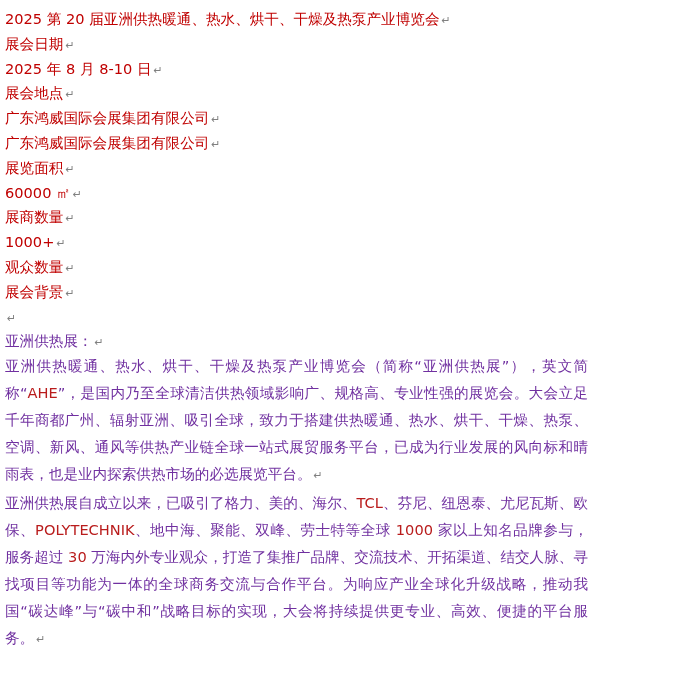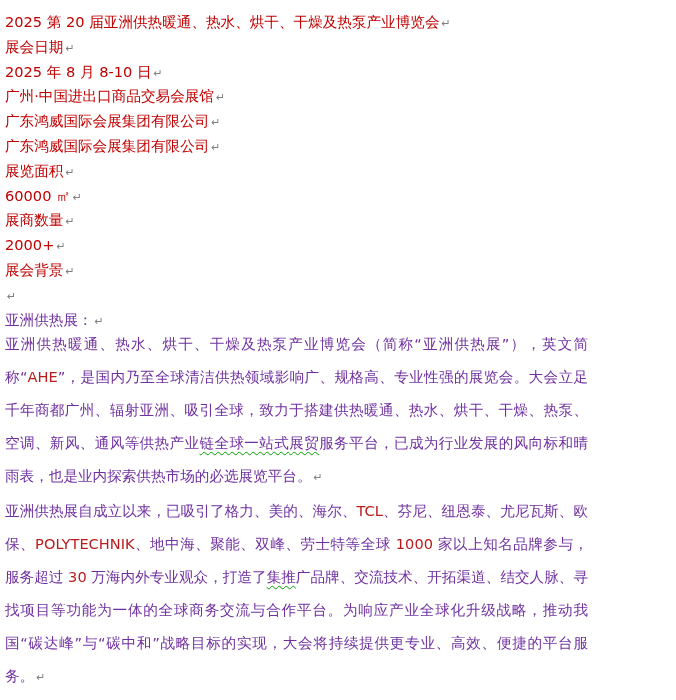--- a/index.html
+++ b/index.html
@@ -11,21 +11,21 @@
     width: 676px;
     height: 700px;
     overflow: hidden;
     font-family: "DejaVu Sans", "Liberation Sans", sans-serif;
   }
   .doc {
     box-sizing: border-box;
     width: 592px;
     padding: 5px 4px 0 5px;
     font-size: 14.6px;
-    line-height: 33px;
+    line-height: 27px;
   }
   .line {
     height: 24.8px;
     white-space: pre;
     overflow: visible;
   }
   .txt-red    { color: #C00000; }
   .txt-purple { color: #7030A0; }
   .mark {
     color: #808080;
@@ -33,42 +33,42 @@
     padding-left: 2px;
   }
   .para {
     margin: 0;
     text-align: justify;
     color: #7030A0;
   }
   .seg { }
   .latin { color: #b91c1c; }
   .squiggle {
-    text-decoration: underline;
     text-decoration-style: wavy;
     text-decoration-color: #00A000;
     text-decoration-thickness: 1px;
     text-underline-offset: 3px;
   }
 </style>
 </head>
 <body>
 
 <div class="doc">
   <div id="info-section">
       <div class="line"><span class="txt-red">2025 第 20 届亚洲供热暖通、热水、烘干、干燥及热泵产业博览会</span><span class="mark">↵</span></div>
       <div class="line"><span class="txt-red">展会日期</span><span class="mark">↵</span></div>
       <div class="line"><span class="txt-red">2025 年 8 月 8-10 日</span><span class="mark">↵</span></div>
-      <div class="line"><span class="txt-red">广州·中国进出口商品交易会展馆</span><span class="mark">↵</span></div>
+      <div class="line"><span class="txt-red">展会地点</span><span class="mark">↵</span></div>
       <div class="line"><span class="txt-red">广东鸿威国际会展集团有限公司</span><span class="mark">↵</span></div>
       <div class="line"><span class="txt-red">广东鸿威国际会展集团有限公司</span><span class="mark">↵</span></div>
       <div class="line"><span class="txt-red">展览面积</span><span class="mark">↵</span></div>
       <div class="line"><span class="txt-red">60000 ㎡</span><span class="mark">↵</span></div>
       <div class="line"><span class="txt-red">展商数量</span><span class="mark">↵</span></div>
-      <div class="line"><span class="txt-red">2000+</span><span class="mark">↵</span></div>
+      <div class="line"><span class="txt-red">1000+</span><span class="mark">↵</span></div>
+      <div class="line"><span class="txt-red">观众数量</span><span class="mark">↵</span></div>
       <div class="line"><span class="txt-red">展会背景</span><span class="mark">↵</span></div>
       <div class="line"><span class="txt-red"></span><span class="mark">↵</span></div>
       <div class="line"><span class="txt-purple">亚洲供热展：</span><span class="mark">↵</span></div>
     </div>
   <div id="para-section">
       <p class="para"><span class="seg">亚洲供热暖通、热水、烘干、干燥及热泵产业博览会（简称“亚洲供热展”），英文简称“</span><span class="seg latin">AHE</span><span class="seg">”，是国内乃至全球清洁供热领域影响广、规格高、专业性强的展览会。大会立足千年商都广州、辐射亚洲、吸引全球，致力于搭建供热暖通、热水、烘干、干燥、热泵、空调、新风、通风等供热产业</span><span class="seg squiggle">链全球一站式</span><span class="seg squiggle">展贸</span><span class="seg">服务平台，已成为行业发展的风向标和晴雨表，也是业内探索供热市场的必选展览平台。</span><span class="mark">↵</span></p>
       <p class="para"><span class="seg">亚洲供热展自成立以来，已吸引了格力、美的、海尔、</span><span class="seg latin">TCL</span><span class="seg">、芬尼、纽恩泰、尤尼瓦斯、欧保、</span><span class="seg latin">POLYTECHNIK</span><span class="seg">、地中海、聚能、双峰、劳士特等全球 </span><span class="seg latin">1000</span><span class="seg"> 家以上知名品牌参与，服务超过 </span><span class="seg latin">30</span><span class="seg"> 万海内外专业观众，打造了</span><span class="seg squiggle">集推</span><span class="seg">广品牌、交流技术、开拓渠道、结交人脉、寻找项目等功能为一体的全球商务交流与合作平台。为响应产业全球化升级战略，推动我国“碳达峰”与“碳中和”战略目标的实现，大会将持续提供更专业、高效、便捷的平台服务。</span><span class="mark">↵</span></p>
     </div>
 </div>
 

